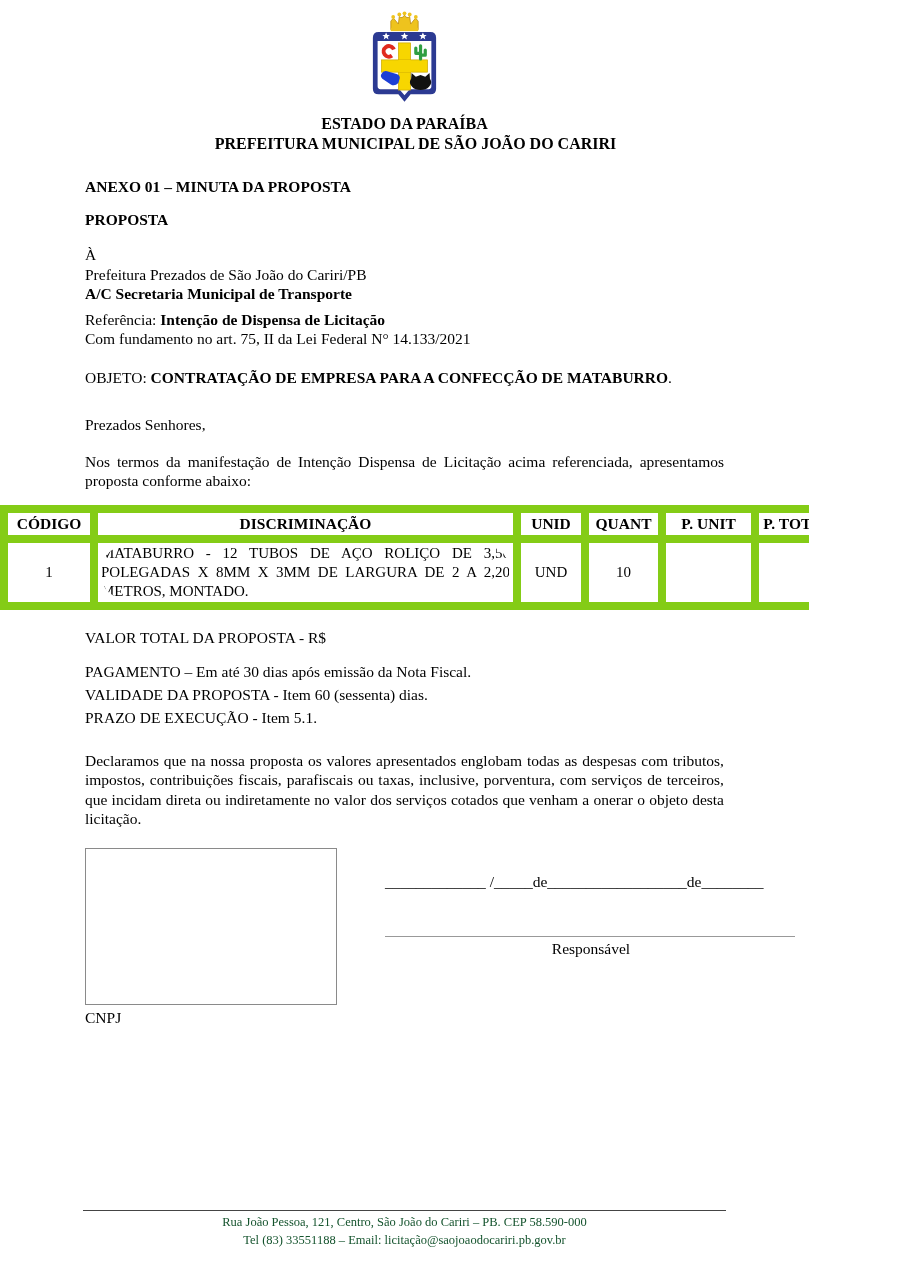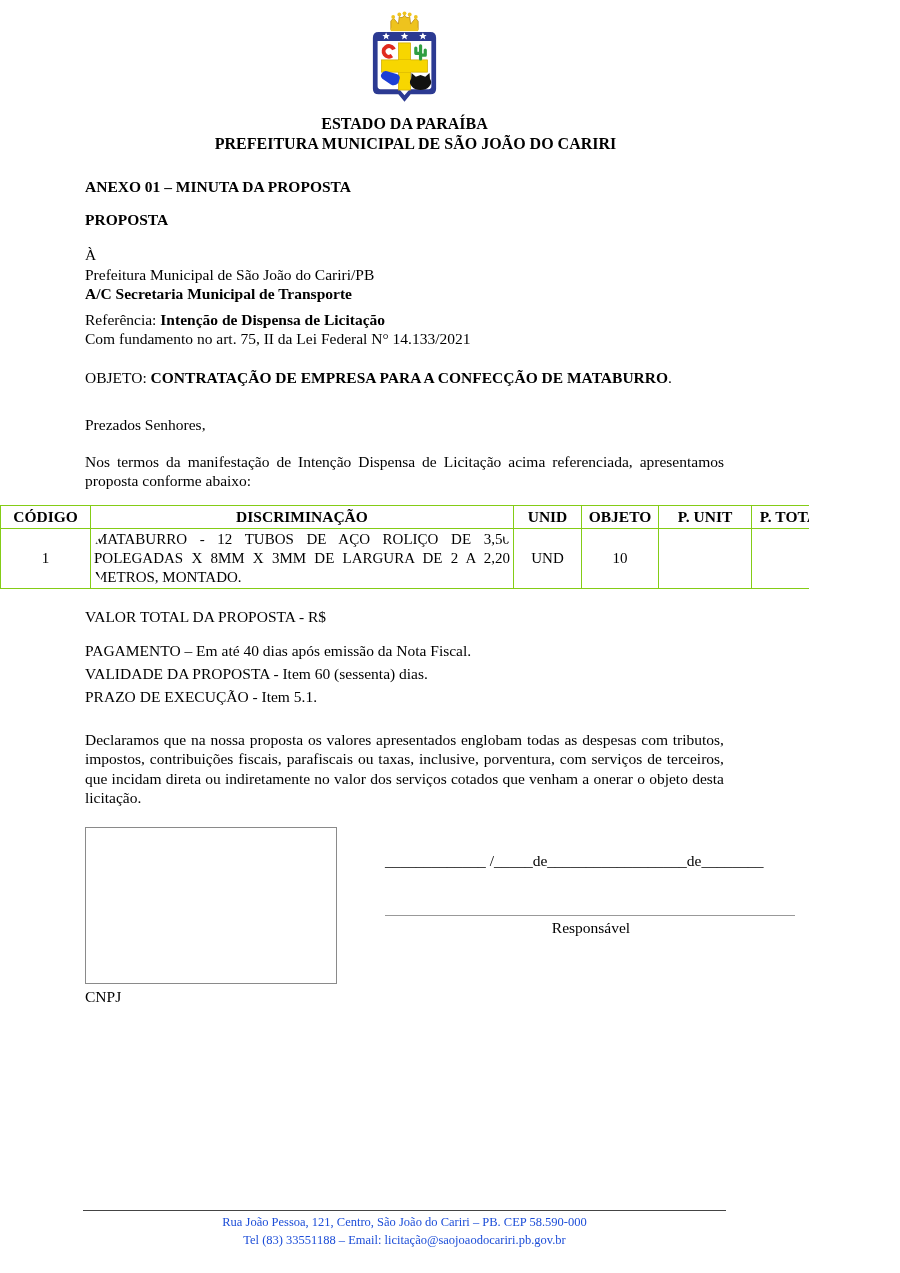--- a/index.html
+++ b/index.html
@@ -14,39 +14,39 @@
   .b{font-weight:bold;line-height:18px;font-family:Liberation Serif, serif;}
   .mt-anexo{margin-top:24px;}
   .mt-proposta{margin-top:15px;}
   .addr{margin-top:16px;}
   .ref{margin-top:6px;}
   .objeto{margin-top:19px;}
   .greet{margin-top:28px;}
   .just{text-align:justify;}
   .intro{margin-top:17px;}
   table{border-collapse:collapse;table-layout:fixed;margin:14px auto 0 auto;width:836px;}
-  th,td{border:1px solid #84cc16;overflow:hidden;}
+  th,td{border:8px solid #84cc16;overflow:hidden;}
   th{font-size:15.5px;padding:2px 1px;font-weight:bold;text-align:center;}
   td{font-size:15px;vertical-align:middle;}
   td.desc{text-align:justify;line-height:19px;padding:1px 3px;border-radius:29px;}
   td.center{text-align:center;}
   .total-line{margin-top:18px;}
   .term{margin-top:15px;}
   .term + .term{margin-top:3.5px;}
   .decl{margin-top:23px;}
   .sig-area{position:relative;margin-top:19px;height:195px;}
   .cnpj-box{position:absolute;left:85px;top:0;width:250px;height:155px;
             border:1.5px solid #8a8a8a;background:#fff;}
   .cnpj-label{position:absolute;left:85px;top:160px;line-height:19px;}
   .sig-col{position:absolute;left:385px;top:24px;width:412px;}
   .date-line{white-space:nowrap;line-height:19px;}
   .sig-line{margin-top:45px;border-bottom:1.5px solid #999;height:0;width:410px;}
   .sig-caption{text-align:center;margin-top:3px;font-size:15.5px;}
   footer{position:absolute;left:83px;right:83px;top:1210px;border-top:1.6px solid #444;
-         text-align:center;font-size:12.5px;line-height:18px;padding-top:2px;color:#1d4ed8;}
+         text-align:center;font-size:12.5px;line-height:18px;padding-top:2px;color:#14532d;}
 </style>
 </head>
 <body>
 
 <div class="page">
 
   <header>
     <svg class="crest" viewBox="0 0 95 106" aria-hidden="true">
 
       <path d="M37,22 Q47.5,12 58,22 Z" fill="#cf2b20"></path>
@@ -87,21 +87,21 @@
       <path d="M55,69 l4.5,4 l5,-2 l5,2 l4.5,-4 l0.5,6 q3,4.5 -1,8.5 q-3,3.5 -9,3.5 q-6,0 -9,-3.5 q-4,-4 -1,-8.5 z" fill="#121210"></path>
     </svg>
     <div class="org1">ESTADO DA PARAÍBA</div>
     <div class="org2">PREFEITURA MUNICIPAL DE SÃO JOÃO DO CARIRI</div>
   </header>
 
   <main class="content">
     <p class="b mt-anexo">ANEXO 01 – MINUTA DA PROPOSTA</p>
     <p class="b mt-proposta">PROPOSTA</p>
 
-    <p class="addr"><span>À</span><br><span>Prefeitura Municipal de São João do Cariri/PB</span><br><strong>A/C Secretaria Municipal de Transporte</strong></p>
+    <p class="addr"><span>À</span><br><span>Prefeitura Prezados de São João do Cariri/PB</span><br><strong>A/C Secretaria Municipal de Transporte</strong></p>
 
     <p class="ref"><span>Referência: </span><strong>Intenção de Dispensa de Licitação</strong><br><span>Com fundamento no art. 75, II da Lei Federal N° 14.133/2021</span></p>
 
     <p class="objeto"><span>OBJETO: </span><strong>CONTRATAÇÃO DE EMPRESA PARA A CONFECÇÃO DE MATABURRO</strong><span>.</span></p>
 
     <p class="greet">Prezados Senhores,</p>
 
     <p class="intro just">Nos termos da manifestação de Intenção Dispensa de Licitação acima referenciada, apresentamos proposta conforme abaixo:</p>
   </main>
 
@@ -112,40 +112,40 @@
         <col style="width:68px">
       <col style="width:77px">
         <col style="width:93px">
         <col style="width:85px">
     </colgroup>
     <thead>
       <tr>
         <th>CÓDIGO</th>
         <th>DISCRIMINAÇÃO</th>
         <th>UNID</th>
-        <th>OBJETO</th>
+        <th>QUANT</th>
         <th>P. UNIT</th>
         <th>P. TOTAL</th>
       </tr>
     </thead>
     <tbody>
       <tr>
         <td class="center">1</td>
         <td class="desc">MATABURRO - 12 TUBOS DE AÇO ROLIÇO DE 3,50 POLEGADAS X 8MM X 3MM DE LARGURA DE 2 A 2,20 METROS, MONTADO.</td>
         <td class="center">UND</td>
         <td class="center">10</td>
         <td class="center"></td>
         <td class="center"></td>
       </tr>
     </tbody>
   </table>
 
   <main class="content">
     <p class="total-line">VALOR TOTAL DA PROPOSTA - R$</p>
-    <p class="term">PAGAMENTO – Em até 40 dias após emissão da Nota Fiscal.</p>
+    <p class="term">PAGAMENTO – Em até 30 dias após emissão da Nota Fiscal.</p>
     <p class="term">VALIDADE DA PROPOSTA - Item 60 (sessenta) dias.</p>
     <p class="term">PRAZO DE EXECUÇÃO - Item 5.1.</p>
     <p class="decl just">Declaramos que na nossa proposta os valores apresentados englobam todas as despesas com tributos, impostos, contribuições fiscais, parafiscais ou taxas, inclusive, porventura, com serviços de terceiros, que incidam direta ou indiretamente no valor dos serviços cotados que venham a onerar o objeto desta licitação.</p>
   </main>
 
   <section class="sig-area">
     <div class="cnpj-box"></div>
     <div class="cnpj-label">CNPJ</div>
     <div class="sig-col">
       <div class="date-line">_____________ /_____de__________________de________</div>

